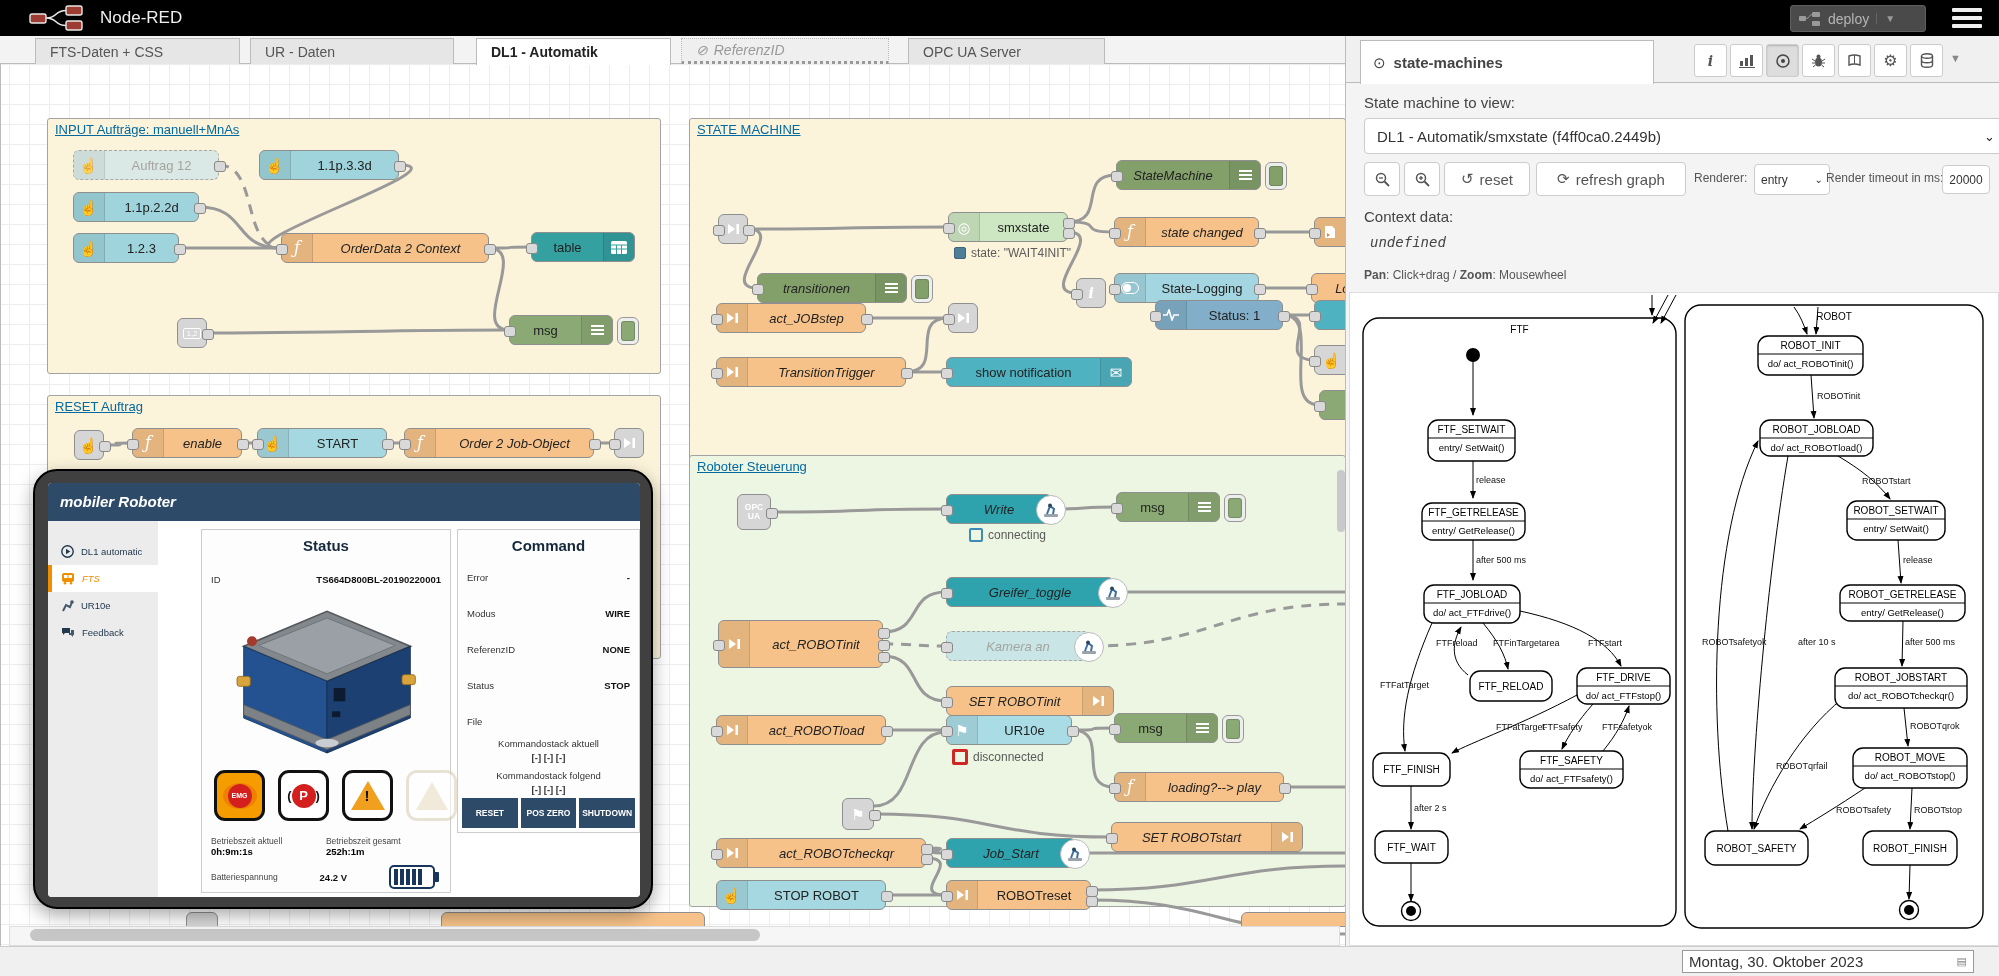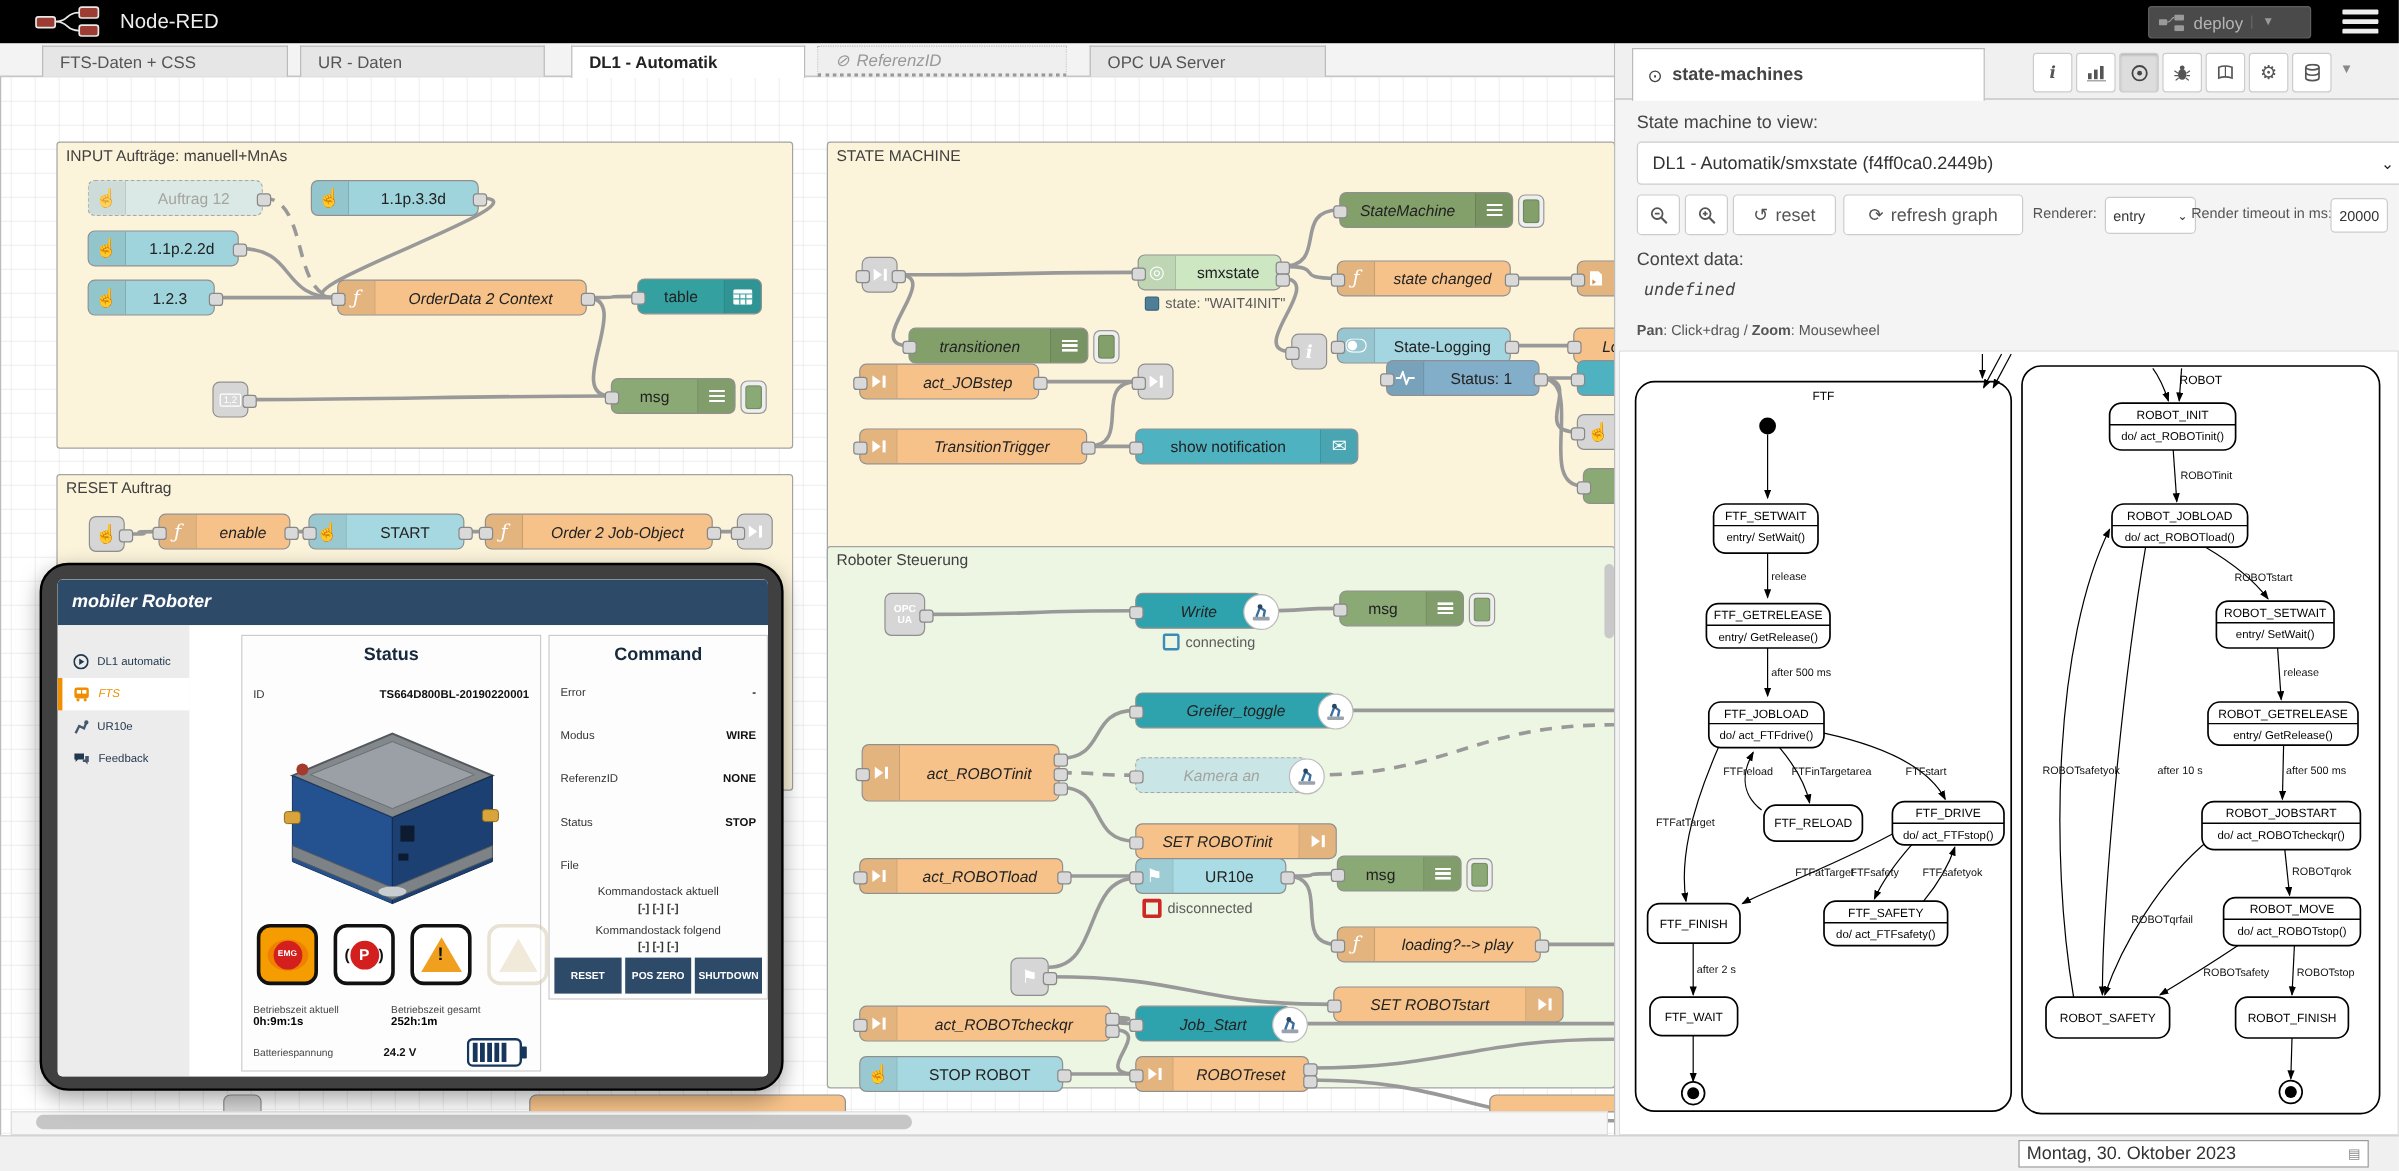--- a/index.html
+++ b/index.html
@@ -18,21 +18,21 @@
   #wtabs{left:0;top:36px;width:1345px;height:28px;background:#f3f3f3;border-bottom:1px solid #bbb;z-index:40;}
   .wtab{top:2px;height:26px;background:#e6e6e6;border:1px solid #bbb;border-bottom:none;
     font-size:14px;color:#555;display:flex;align-items:center;padding:0 14px;}
   .wtab.active{background:#fff;color:#222;font-weight:bold;height:27px;}
   .wtab.disabled{color:#999;font-style:italic;border-style:dotted;background:#efefef;}
   
   #canvas{left:0;top:64px;width:1345px;height:882px;overflow:hidden;border-left:1px solid #bbb;
     background:linear-gradient(90deg,#ededed 1px,transparent 1px) 8px 0/20px 20px,
                linear-gradient(#ededed 1px,transparent 1px) 8px 0/20px 20px,#fff;}
   .group{position:absolute;border:1px solid #a3a3a3;border-radius:3px;z-index:1;}
-  .group .glabel{font-size:13px;color:#404040;padding:3px 0 0 7px;white-space:nowrap;}
+  .group .glabel{font-size:13px;color:#0369a1;padding:3px 0 0 7px;white-space:nowrap;text-decoration:underline;}
   #wires{position:absolute;left:0;top:0;z-index:2;}
   .node{position:absolute;height:30px;border:1px solid #8f8f8f;border-radius:6px;display:flex;
     align-items:center;font-size:13px;color:#222;z-index:3;box-sizing:border-box;overflow:visible;}
   .node .nic{width:30px;align-self:stretch;display:flex;align-items:center;justify-content:center;
     background:rgba(0,0,0,.07);flex:none;}
   .node .nic.l{border-right:1px solid rgba(0,0,0,.12);border-radius:5px 0 0 5px;}
   .node .nic.r{border-left:1px solid rgba(0,0,0,.12);border-radius:0 5px 5px 0;}
   .node .nlabel{flex:1;text-align:center;padding:0 6px;white-space:nowrap;}
   .g{color:#fff;font-size:15px;line-height:1;}
   .bars{width:13px;height:10px;background:repeating-linear-gradient(#fff 0,#fff 2px,transparent 2px,transparent 4px);}
@@ -619,21 +619,21 @@
         <circle cx="9" cy="5.5" r="2" fill="#28465f"></circle>
       </svg>
     </div>
     <div class="node" style="left: 715px; top: 816px; width: 170px; height: 30px; background: rgb(165, 216, 224);">
       <div class="nic l">
         <span class="g">☝</span>
       </div>
       <div class="nlabel">STOP ROBOT</div>
     </div>
     <div class="port" style="left: 880px; top: 826.5px;"></div>
-    <div class="node" style="left: 945px; top: 816px; width: 145px; height: 30px; background: rgb(246, 194, 137); font-style: italic;">
+    <div class="node" style="left: 945px; top: 816px; width: 145px; height: 30px; background: rgb(246, 194, 137); ">
       <div class="nic l">
         <svg width="14" height="14" viewBox="0 0 14 14">
           <path d="M2 2L9 7L2 12Z" fill="#fff"></path>
           <rect x="10.5" y="2" width="2.5" height="10" fill="#fff"></rect>
         </svg>
       </div>
       <div class="nlabel">ROBOTreset</div>
     </div>
     <div class="port" style="left: 940px; top: 826.5px;"></div>
     <div class="port" style="left: 1085px; top: 821.5px;"></div>

